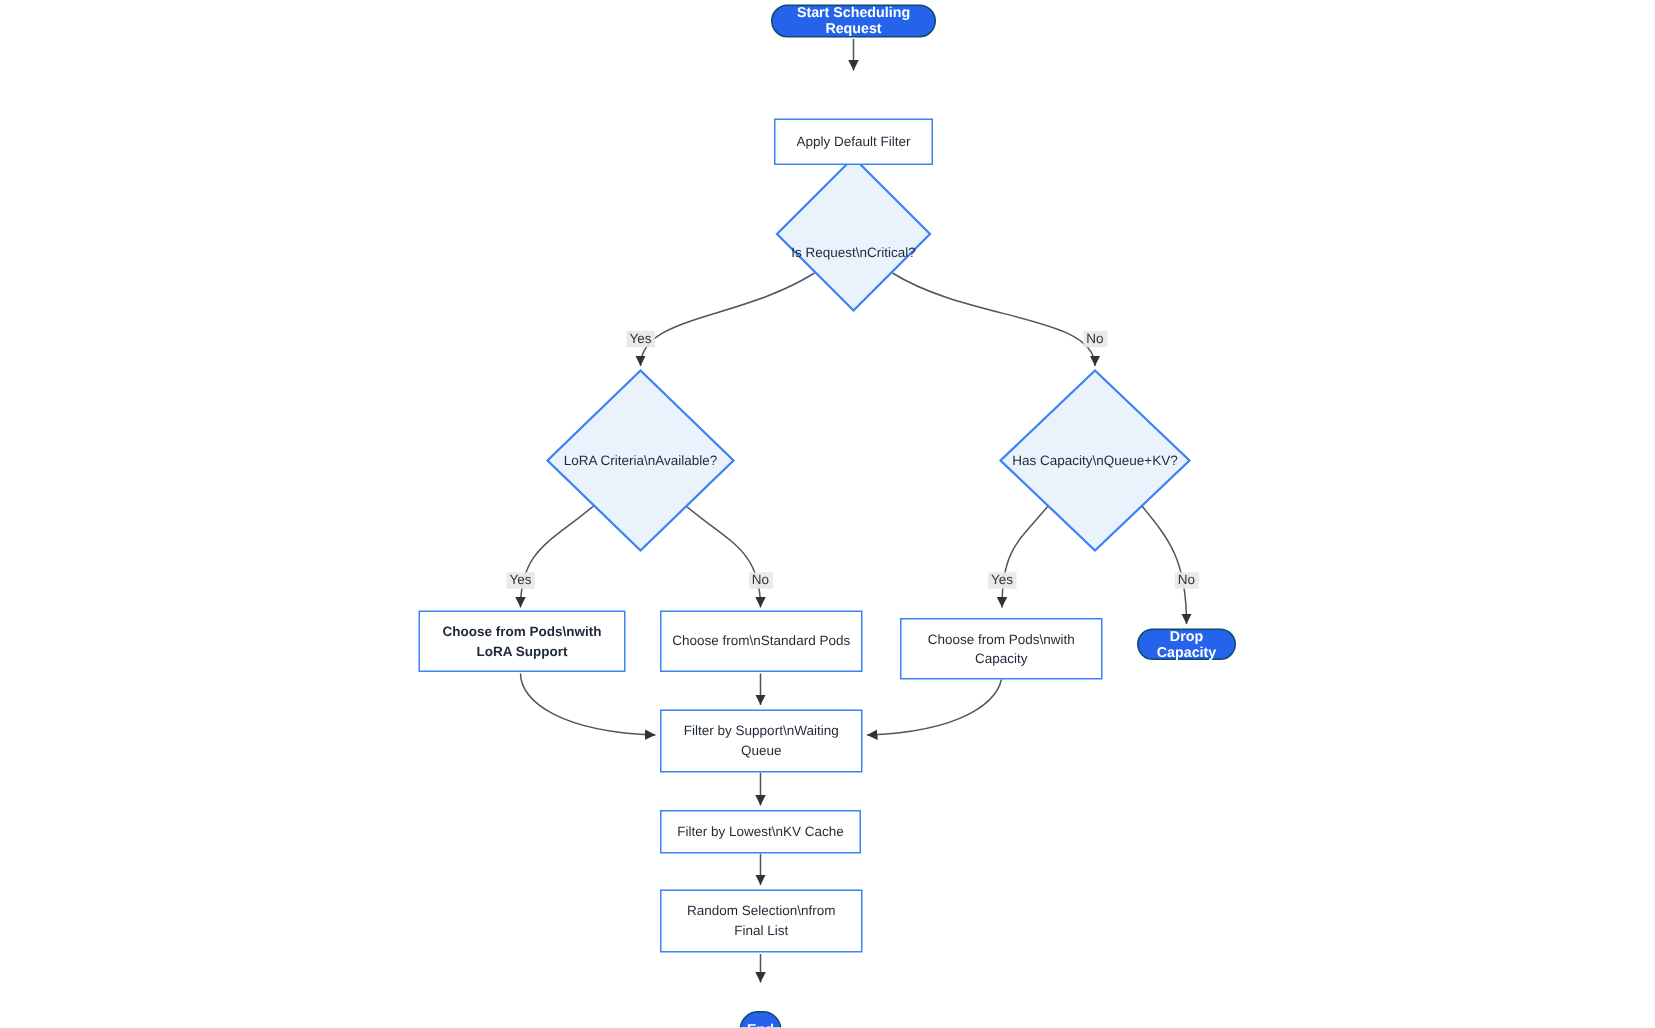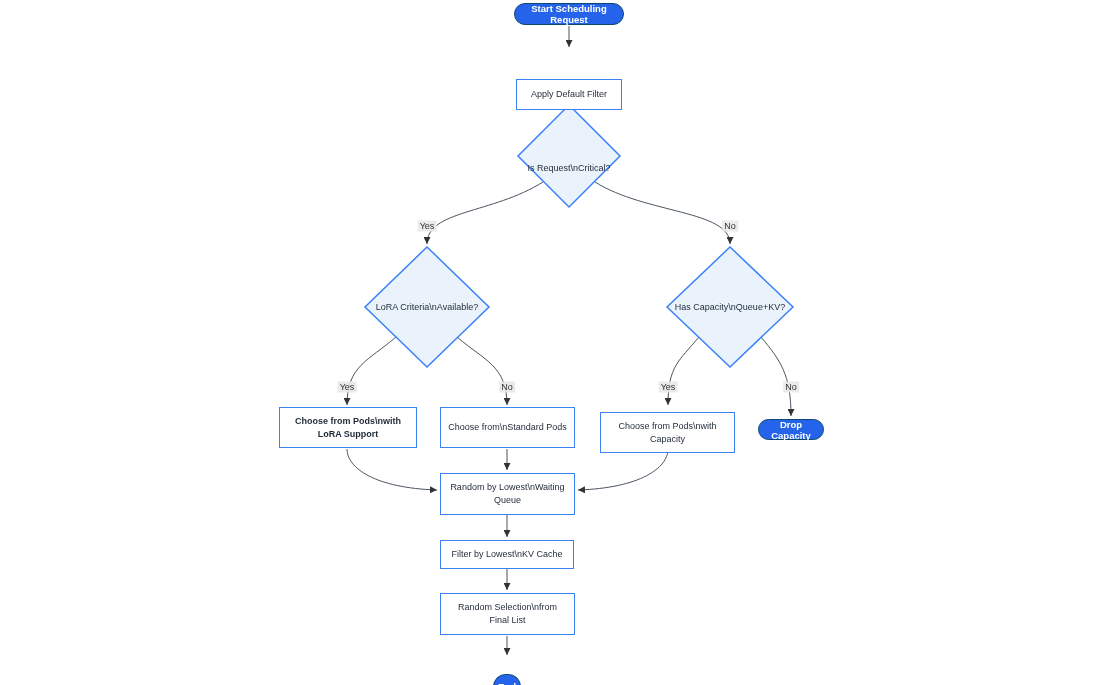--- a/index.html
+++ b/index.html
@@ -78,21 +78,21 @@
     <span>Choose from\nStandard Pods</span>
   </div>
   <div class="node" style="left:600px;top:396px;width:135px;height:41px;margin-top:16px;">
     <span>Choose from Pods\nwith Capacity</span>
   </div>
   <div class="node stadium" style="left:758px;top:419px;width:66px;height:21px;">
     <span>Drop Capacity</span>
   </div>
 
   <div class="node" style="left:440px;top:473px;width:135px;height:42px;">
-    <span>Random by Lowest\nWaiting Queue</span>
+    <span>Filter by Support\nWaiting Queue</span>
   </div>
   <div class="node" style="left:440px;top:540px;width:134px;height:29px;">
     <span>Filter by Lowest\nKV Cache</span>
   </div>
   <div class="node" style="left:440px;top:593px;width:135px;height:42px;">
     <span>Random Selection\nfrom Final List</span>
   </div>
   <div class="node stadium" style="left:493px;top:674px;width:28px;height:25px;border-radius:13px;">
     <span>End</span>
   </div>

